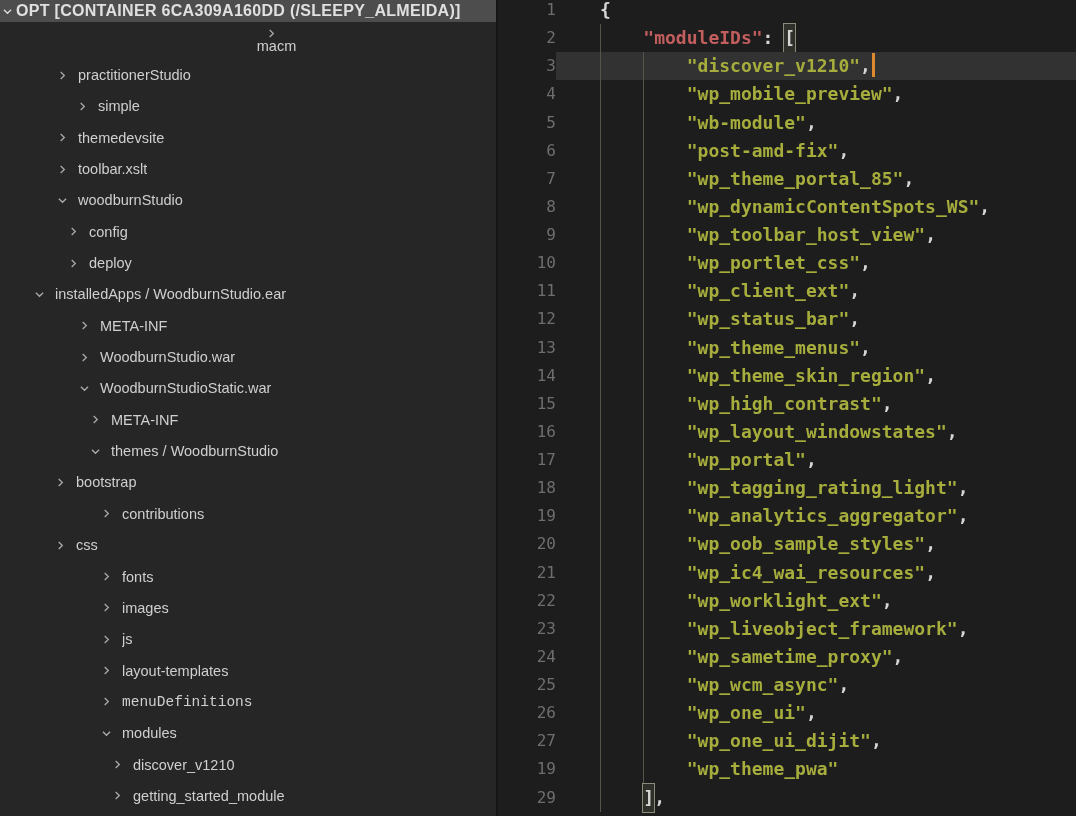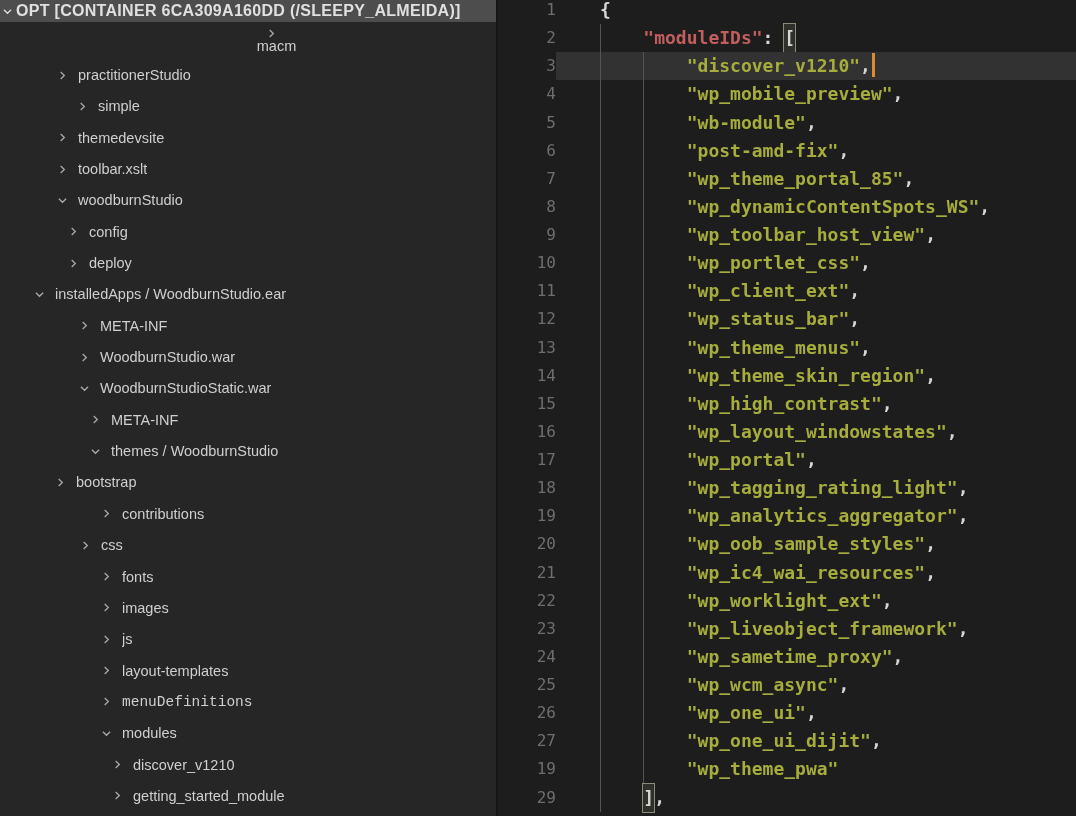--- a/index.html
+++ b/index.html
@@ -196,21 +196,21 @@
         <span class="lbl">bootstrap</span>
       </div>
       <div class="trow" style="padding-left: 101px;">
         <span class="chev">
           <svg width="9" height="9" viewBox="0 0 10 10">
             <path d="M3 1 L7 5 L3 9" fill="none" stroke="#a8a8a8" stroke-width="1.5"></path>
           </svg>
         </span>
         <span class="lbl">contributions</span>
       </div>
-      <div class="trow" style="padding-left: 80px;">
+      <div class="trow" style="padding-left: 55px;">
         <span class="chev">
           <svg width="9" height="9" viewBox="0 0 10 10">
             <path d="M3 1 L7 5 L3 9" fill="none" stroke="#a8a8a8" stroke-width="1.5"></path>
           </svg>
         </span>
         <span class="lbl">css</span>
       </div>
       <div class="trow" style="padding-left: 101px;">
         <span class="chev">
           <svg width="9" height="9" viewBox="0 0 10 10">

